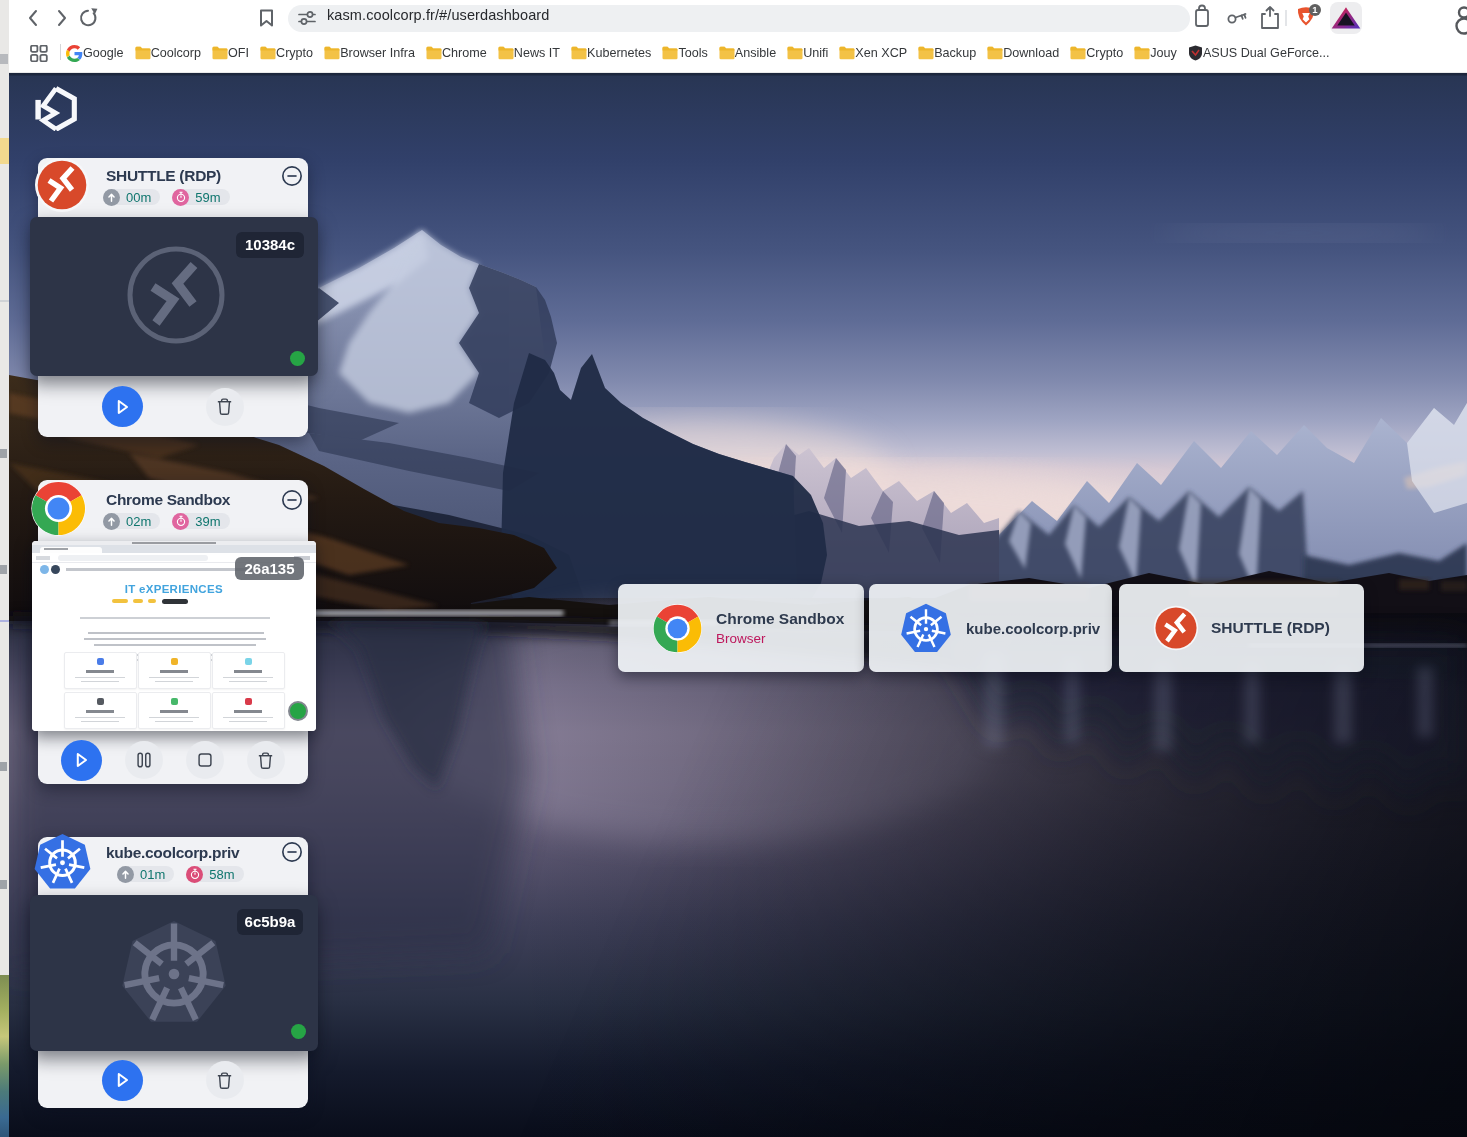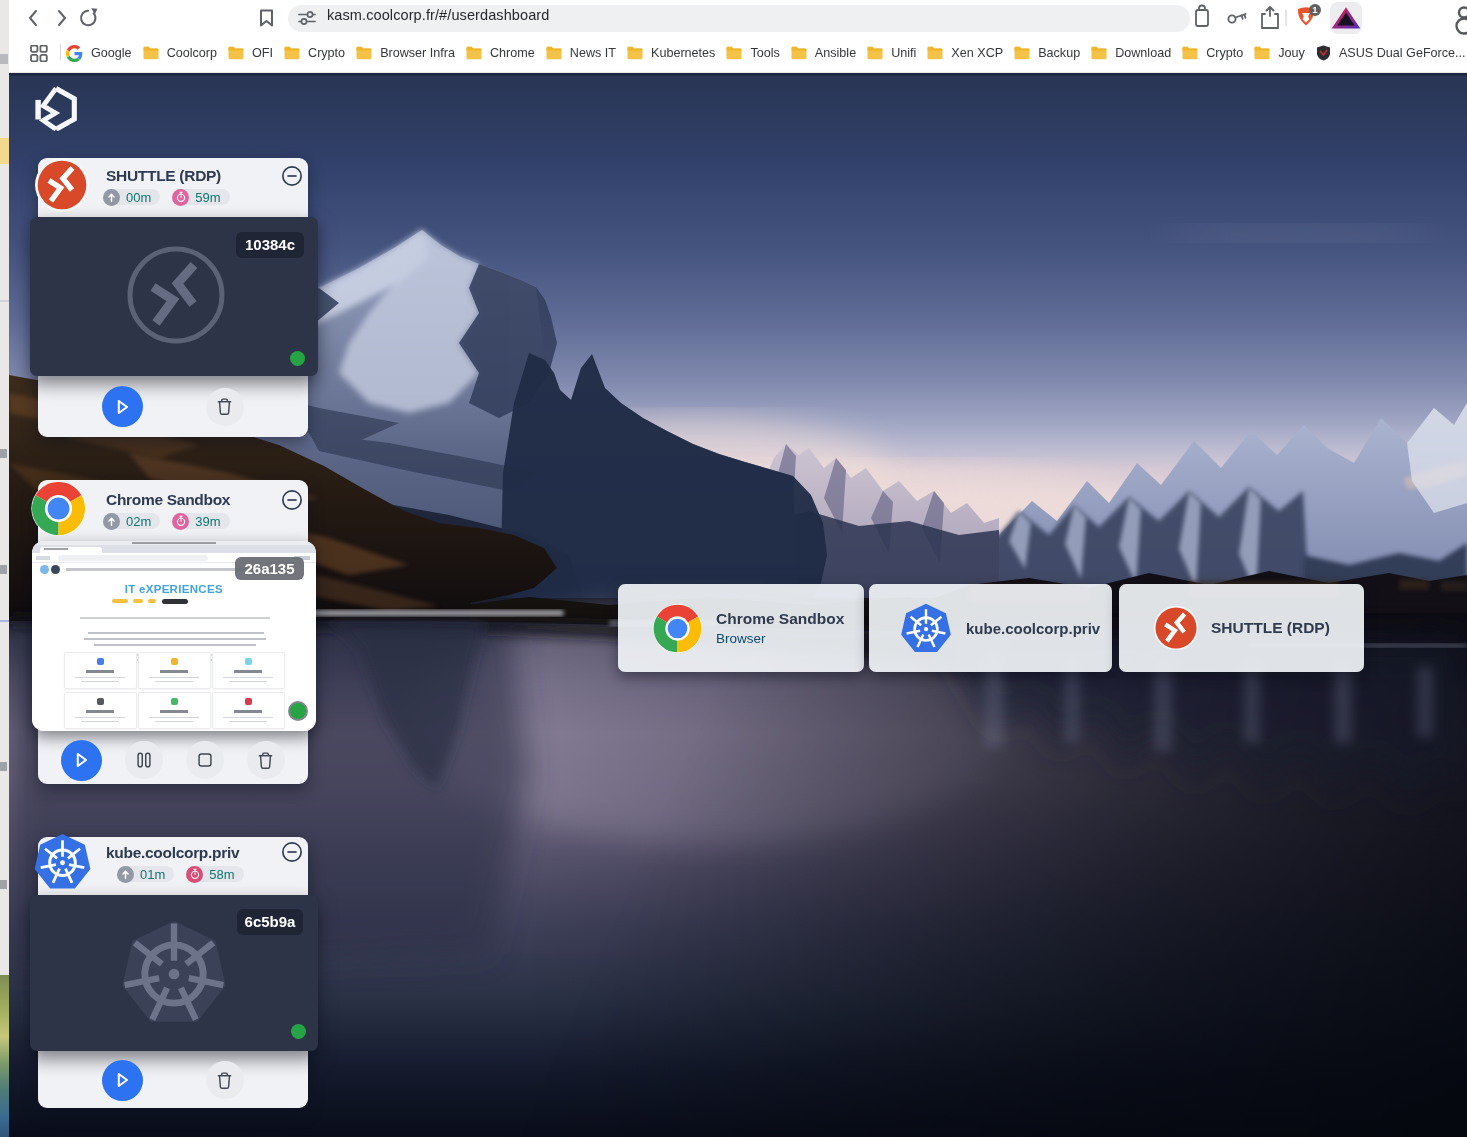--- a/index.html
+++ b/index.html
@@ -7,21 +7,21 @@
        font-family:"Liberation Sans",sans-serif;background:#fff;}
   .abs{position:absolute;}
   
   #leftstrip{left:0;top:0;width:9px;height:1137px;background:#e9e8e6;}
   
   #toolbar{left:9px;top:0;width:1458px;height:36px;background:#ffffff;}
   #bookbar{left:9px;top:36px;width:1458px;height:34px;background:#ffffff;}
   #chromegap{left:9px;top:70px;width:1458px;height:3px;background:#fdfdfd;border-bottom:1px solid #e9e9e9;box-sizing:border-box;}
   .urlpill{left:279px;top:5px;width:902px;height:27px;background:#eef0f2;border-radius:14px;}
   .urltext{left:318px;top:7px;font-size:14.5px;color:#27292d;letter-spacing:.1px;}
-  .bm{display:flex;align-items:center;gap:8px;position:absolute;top:44px;height:18px;}
+  .bm{display:flex;align-items:center;position:absolute;top:44px;height:18px;}
   .bm span{font-size:12.6px;color:#35383b;white-space:nowrap;}
   
   #content{left:9px;top:73px;width:1458px;height:1064px;overflow:hidden;}
   
   .scard{position:absolute;width:270px;border-radius:9px;background:#f1f2f5;
          box-shadow:0 6px 16px rgba(10,16,30,.45);}
   .stitle{position:absolute;left:68px;font-size:15.5px;font-weight:700;color:#2d3a50;letter-spacing:-0.3px;}
   .pillrow{position:absolute;left:66px;display:flex;gap:13px;}
   .pill{height:16px;border-radius:8px;background:#e4e6eb;display:flex;align-items:center;}
   .pill .ic{width:17px;height:17px;border-radius:50%;display:flex;align-items:center;justify-content:center;flex:none;margin-left:-1px;}
@@ -35,21 +35,21 @@
   .btnrow{position:absolute;display:flex;align-items:center;}
   .cbtn{border-radius:50%;display:flex;align-items:center;justify-content:center;}
   .cbtn.play{width:41px;height:41px;background:#2d72f0;}
   .cbtn.gray{width:38px;height:38px;background:#e9ebef;}
   
   .lcard{position:absolute;top:511px;height:88px;border-radius:7px;
          background:rgba(241,244,247,.92);box-shadow:0 5px 14px rgba(8,12,24,.45);
          display:flex;align-items:center;}
   .lcard .txt{margin-left:12px;}
   .lcard .t1{font-size:15.5px;font-weight:700;color:#2e3a4e;}
-  .lcard .t2{font-size:13.5px;color:#0c4a6e;margin-top:3px;}
+  .lcard .t2{font-size:13.5px;color:#be185d;margin-top:3px;}
   .mncard{position:absolute;width:71px;height:35px;background:#fff;border:1px solid #ebecef;border-radius:2px;box-shadow:0 1px 2px rgba(0,0,0,.05);}
   .mncard i{position:absolute;left:32px;top:5px;width:7px;height:7px;border-radius:2px;}
   .mncard u{position:absolute;left:21px;top:17px;width:28px;height:2.5px;background:#84888f;}
   .mncard s{position:absolute;left:10px;top:23.5px;width:50px;height:1.7px;background:#d2d5d9;}
   .mncard b{position:absolute;left:16px;top:27.5px;width:38px;height:1.7px;background:#d2d5d9;}
 </style>
 </head>
 <body>
 
 <div class="abs" id="leftstrip">
@@ -500,21 +500,21 @@
             </g>
           </svg>
     </div>
         <div class="tx">39m</div>
       </div>
   </div>
   <svg class="abs minusbtn" style="left:272px;top:416px;" viewBox="0 0 24 24">
     <circle cx="12" cy="12" r="10" stroke="#2e3b52" stroke-width="1.8" fill="none"></circle>
     <line x1="7" y1="12" x2="17" y2="12" stroke="#2e3b52" stroke-width="1.8"></line>
   </svg>
-  <div class="abs" id="minibrowser" style="left:22.6px;top:468px;width:284.4px;height:190px;border-radius:12px;background:#fff;box-shadow:0 6px 16px rgba(8,12,24,.5);overflow:hidden;">
+  <div class="abs" id="minibrowser" style="left:22.6px;top:468px;width:284.4px;height:190px;border-radius:4px;background:#fff;box-shadow:0 6px 16px rgba(8,12,24,.5);overflow:hidden;">
     <div class="abs" style="left:0;top:0;width:100%;height:4px;background:#ecedf0;"></div>
     <div class="abs" style="left:100px;top:1px;width:84px;height:2px;background:#9a9ca1;"></div>
     <div class="abs" style="left:0;top:4px;width:100%;height:8px;background:#dde1e7;"></div>
     <div class="abs" style="left:8px;top:5.5px;width:62px;height:6.5px;background:#fdfdfd;border-radius:3px 3px 0 0;"></div>
     <div class="abs" style="left:12px;top:7px;width:24px;height:1.5px;background:#a0a3a8;"></div>
     <div class="abs" style="left:0;top:12px;width:100%;height:9px;background:#fff;border-bottom:1px solid #e9eaee;"></div>
     <div class="abs" style="left:26px;top:14px;width:150px;height:5.5px;background:#eef0f3;border-radius:3px;"></div>
     <div class="abs" style="left:262px;top:14.5px;width:16px;height:4px;background:#c9ccd2;"></div>
     <div class="abs" style="left:4px;top:14.5px;width:14px;height:4px;background:#d6d9de;"></div>
     <div class="abs" style="left:8px;top:24px;width:9px;height:9px;border-radius:50%;background:#7db6e8;"></div>

